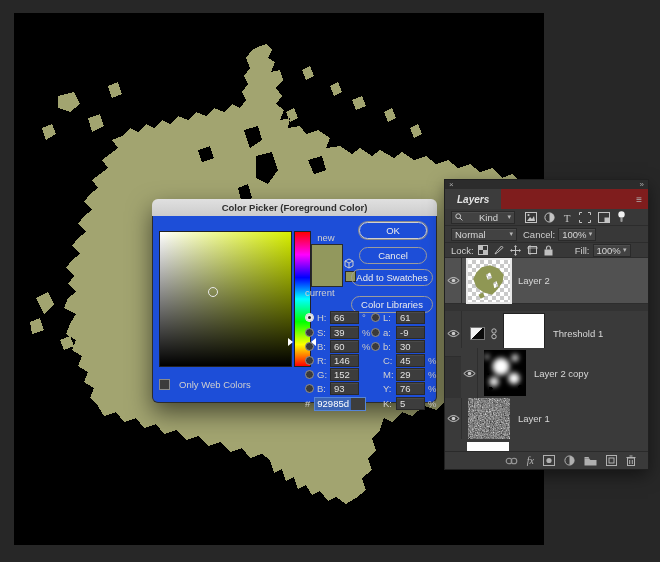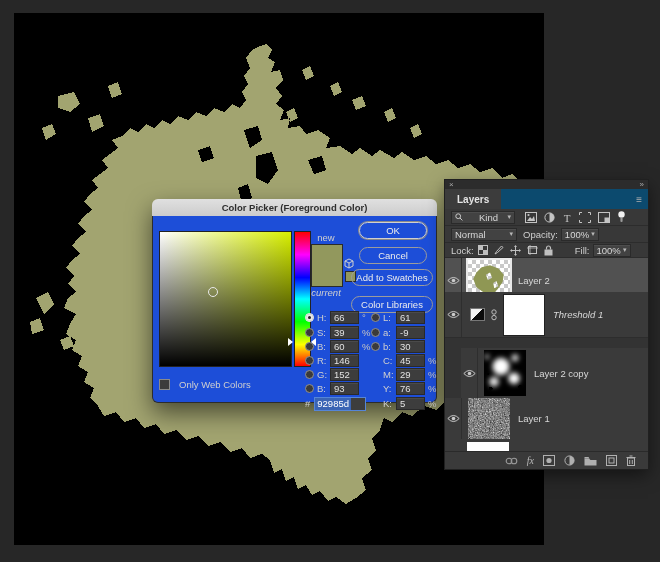--- a/index.html
+++ b/index.html
@@ -23,21 +23,21 @@
       border:1px solid #222;}
   .cp-marker{position:absolute;left:48px;top:55px;width:8px;height:8px;border:1.5px solid #e8e8e8;
       border-radius:50%;}
   .cp-hue{position:absolute;left:141px;top:15px;width:15px;height:134px;border:1px solid #222;
       background:linear-gradient(to bottom,#f00 0%,#f0f 17%,#00f 34%,#0ff 50%,#0f0 67%,#ff0 84%,#f00 100%);}
   .hue-arrow{position:absolute;width:0;height:0;border-top:4px solid transparent;border-bottom:4px solid transparent;}
   .hue-arrow.l{left:135px;top:122px;border-left:5px solid #fff;}
   .hue-arrow.r{left:158px;top:122px;border-right:5px solid #fff;}
   .cp-new-label{position:absolute;left:158px;top:16px;width:30px;text-align:center;}
   .cp-swatch{position:absolute;left:158px;top:28px;width:30px;height:41px;border:1px solid #2a2a2a;}
-  .cp-cur-label{position:absolute;left:152px;top:71px;width:42px;text-align:center;font-style:italic;}
+  .cp-cur-label{position:absolute;left:152px;top:71px;width:42px;text-align:left;}
   .cp-cube{position:absolute;left:191px;top:42px;}
   .cp-miniswatch{position:absolute;left:192px;top:55px;width:9px;height:9px;border:1px solid #2a2a2a;}
   .cp-btn{position:absolute;height:17px;border:1px solid #9c9c9c;border-radius:9px;background:transparent;
       color:#ececec;font-size:9.5px;display:flex;align-items:center;justify-content:center;
       font-family:"Liberation Sans",sans-serif;box-sizing:border-box;}
   .cp-btn.ok{left:206px;top:6px;width:68px;border-color:#d0d0d0;box-shadow:0 0 0 1px #8a8a8a;}
   .cp-btn.cancel{left:206px;top:31px;width:68px;}
   .cp-btn.addsw{left:198px;top:53px;width:82px;}
   .cp-btn.collib{left:198px;top:80px;width:82px;}
   .fr{position:absolute;height:13px;display:flex;align-items:center;}
@@ -52,21 +52,21 @@
   .hexbox{width:50px;height:12px;background:#3d3d3d;border:1px solid #5585d8;
       display:flex;align-items:center;}
   .hexsel{background:#3a64b4;color:#fff;padding:0 2px;height:12px;display:flex;align-items:center;}
   .cp-check{position:absolute;left:6px;top:163px;display:flex;align-items:center;gap:9px;}
   .checkbox{width:9px;height:9px;border:1px solid #8a8a8a;background:#3b3b3b;}
   
   .lp{position:absolute;left:445px;top:180px;width:203px;height:289px;background:#383838;
       box-shadow:0 0 0 1px #202020, 0 6px 16px rgba(0,0,0,.5);font-size:9.5px;color:#cfcfcf;}
   .lp-minibar{position:absolute;left:0;top:0;right:0;height:9px;background:#2c2c2c;
       display:flex;align-items:center;justify-content:space-between;padding:0 4px;color:#a8a8a8;font-size:8px;line-height:8px;}
-  .lp-tabrow{position:absolute;left:0;top:9px;right:0;height:20px;background:#0c4a6e;display:flex;align-items:stretch;}
+  .lp-tabrow{position:absolute;left:0;top:9px;right:0;height:20px;background:#7f1d1d;display:flex;align-items:stretch;font-style:italic;}
   .lp-tab{background:#3c3c3c;padding:0 12px;display:flex;align-items:center;color:#e4e4e4;font-weight:bold;font-size:10px;}
   .lp-menu{margin-left:auto;align-self:center;padding-right:6px;color:#b0b0b0;font-size:10px;}
   .lp-row{position:absolute;left:0;right:0;display:flex;align-items:center;padding:0 6px;box-sizing:border-box;
       border-bottom:1px solid #2c2c2c;background:#383838;}
   .lp-kindrow{top:29px;height:17px;}
   .lp-blendrow{top:46px;height:17px;}
   .lp-lockrow{top:63px;height:15px;}
   .dd{height:13px;background:#424242;border:1px solid #2a2a2a;box-shadow:inset 0 1px 0 rgba(255,255,255,.06);
       display:flex;align-items:center;padding:0 3px;color:#d6d6d6;box-sizing:border-box;}
   .chev{margin-left:auto;font-size:7px;color:#b8b8b8;}
@@ -310,21 +310,21 @@
           <rect x="3.4" y="6.5" width="2.2" height="4.5" rx="1" fill="#9a9a9a"></rect>
         </svg>
     </div>
   </div>
 
   <div class="lp-row lp-blendrow">
     <div class="dd" style="width:66px;">
       <span>Normal</span>
       <span class="chev">▾</span>
     </div>
-    <span style="margin-left:6px;">Opacity:</span>
+    <span style="margin-left:6px;">Cancel:</span>
     <div class="dd" style="width:38px;margin-left:3px;">
       <span>100%</span>
       <span class="chev">▾</span>
     </div>
   </div>
 
   <div class="lp-row lp-lockrow">
     <span>Lock:</span>
     <div class="lockicons">
       <svg width="10" height="10" viewBox="0 0 10 10">
@@ -366,21 +366,21 @@
       <div class="thumb checker selthumb">
         <svg width="42" height="42" viewBox="0 0 40 40">
           <path d="M8 12 L13 7 L21 5 L29 8 L34 14 L33 21 L28 28 L23 33 L15 31 L8 26 L5 18 Z
                    M17 14 L21 12 L23 17 L19 19 Z M24 22 L27 20 L29 25 L25 27 Z" fill="#8f9754" fill-rule="evenodd"></path>
           <path d="M10 33 L14 31 L16 35 L12 37 Z" fill="#8f9754"></path>
         </svg>
       </div>
       <span class="lname">Layer 2</span>
     </div>
 
-    <div class="lrow" style="top:34px;height:45px;font-style:italic;">
+    <div class="lrow" style="top:53px;height:45px;">
       <div class="eyecol">
         <svg width="13" height="9" viewBox="0 0 16 10">
             <path d="M1 5 Q8 -2.5 15 5 Q8 12.5 1 5 Z" fill="none" stroke="#cccccc" stroke-width="1.2"></path>
             <circle cx="8" cy="5" r="2.2" fill="#cccccc"></circle>
           </svg>
       </div>
       <div class="th-icon"></div>
       <svg class="clip8" width="6" height="12" viewBox="0 0 6 12">
           <circle cx="3" cy="3" r="2.2" fill="none" stroke="#bbbbbb"></circle>
           <circle cx="3" cy="8.6" r="2.2" fill="none" stroke="#bbbbbb"></circle>

